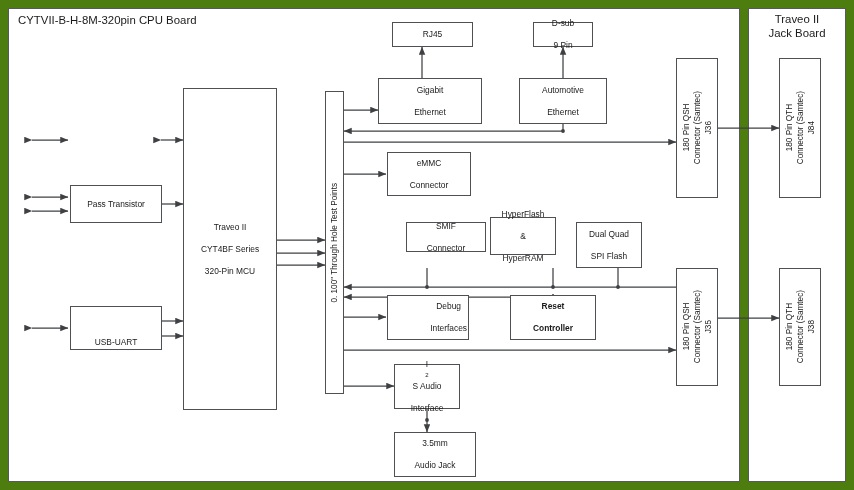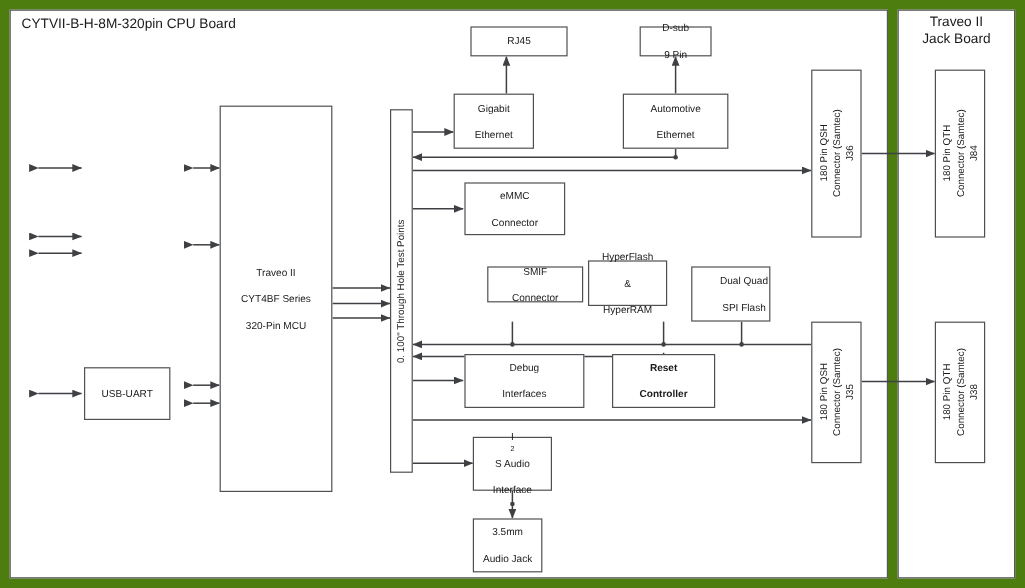--- a/index.html
+++ b/index.html
@@ -100,22 +100,25 @@
       <circle cx="563" cy="131" r="1.9"></circle>
       <circle cx="427" cy="287" r="1.9"></circle>
       <circle cx="553" cy="287" r="1.9"></circle>
       <circle cx="618" cy="287" r="1.9"></circle>
       <circle cx="553" cy="297" r="1.9"></circle>
       <circle cx="427" cy="420" r="1.9"></circle>
     </g>
   </svg>
 
 
-
-  <div class="blk" style="left:70px;top:306px;width:72px;height:44px;">
+  <div class="blk" style="left:70px;top:185px;width:92px;height:38px;">
+    <span>Pass Transistor</span>
+  </div>
+
+  <div class="blk" style="left:70px;top:306px;width:92px;height:44px;align-items:flex-end;">
     <span>USB-UART</span>
   </div>
 
   <div class="blk" style="left:183px;top:88px;width:94px;height:322px;">
     <span>
       <span>Traveo II</span><br>
       <span>CYT4BF Series</span><br>
       <span>320-Pin MCU</span>
     </span>
   </div>
@@ -127,21 +130,21 @@
   <div class="blk" style="left:392px;top:22px;width:81px;height:25px;">
     <span>RJ45</span>
   </div>
   <div class="blk" style="left:533px;top:22px;width:60px;height:25px;">
     <span>
       <span>D-sub</span><br>
       <span>9 Pin</span>
     </span>
   </div>
 
-  <div class="blk" style="left:378px;top:78px;width:67px;height:46px;">
+  <div class="blk" style="left:378px;top:78px;width:104px;height:46px;">
     <span>
       <span>Gigabit</span><br>
       <span>Ethernet</span>
     </span>
   </div>
   <div class="blk" style="left:519px;top:78px;width:88px;height:46px;">
     <span>
       <span>Automotive</span><br>
       <span>Ethernet</span>
     </span>
@@ -160,28 +163,28 @@
       <span>Connector</span>
     </span>
   </div>
   <div class="blk" style="left:490px;top:217px;width:66px;height:38px;">
     <span>
       <span>HyperFlash</span><br>
       <span>&amp;</span><br>
       <span>HyperRAM</span>
     </span>
   </div>
-  <div class="blk" style="left:576px;top:222px;width:66px;height:46px;justify-content:flex-end;">
+  <div class="blk" style="left:576px;top:222px;width:66px;height:46px;">
     <span>
       <span>Dual Quad</span><br>
       <span>SPI Flash</span>
     </span>
   </div>
 
-  <div class="blk" style="left:387px;top:295px;width:100px;height:45px;">
+  <div class="blk" style="left:387px;top:295px;width:82px;height:45px;justify-content:flex-end;">
     <span>
       <span>Debug</span><br>
       <span>Interfaces</span>
     </span>
   </div>
   <div class="blk" style="left:510px;top:295px;width:86px;height:45px;font-weight:bold;">
     <span>
       <span>Reset</span><br>
       <span>Controller</span>
     </span>
@@ -190,21 +193,21 @@
   <div class="blk" style="left:394px;top:364px;width:66px;height:45px;">
     <span>
       <span>
           <span>I</span>
           <span class="sup">2</span>
           <span>S Audio</span>
         </span><br>
       <span>Interface</span>
     </span>
   </div>
-  <div class="blk" style="left:394px;top:432px;width:58px;height:45px;">
+  <div class="blk" style="left:394px;top:432px;width:82px;height:45px;">
     <span>
       <span>3.5mm</span><br>
       <span>Audio Jack</span>
     </span>
   </div>
 
   <div class="vtext" style="left:676px;top:58px;width:42px;height:140px;">
     <div class="rot">180 Pin QSH
 Connector (Samtec)
 J36</div>

